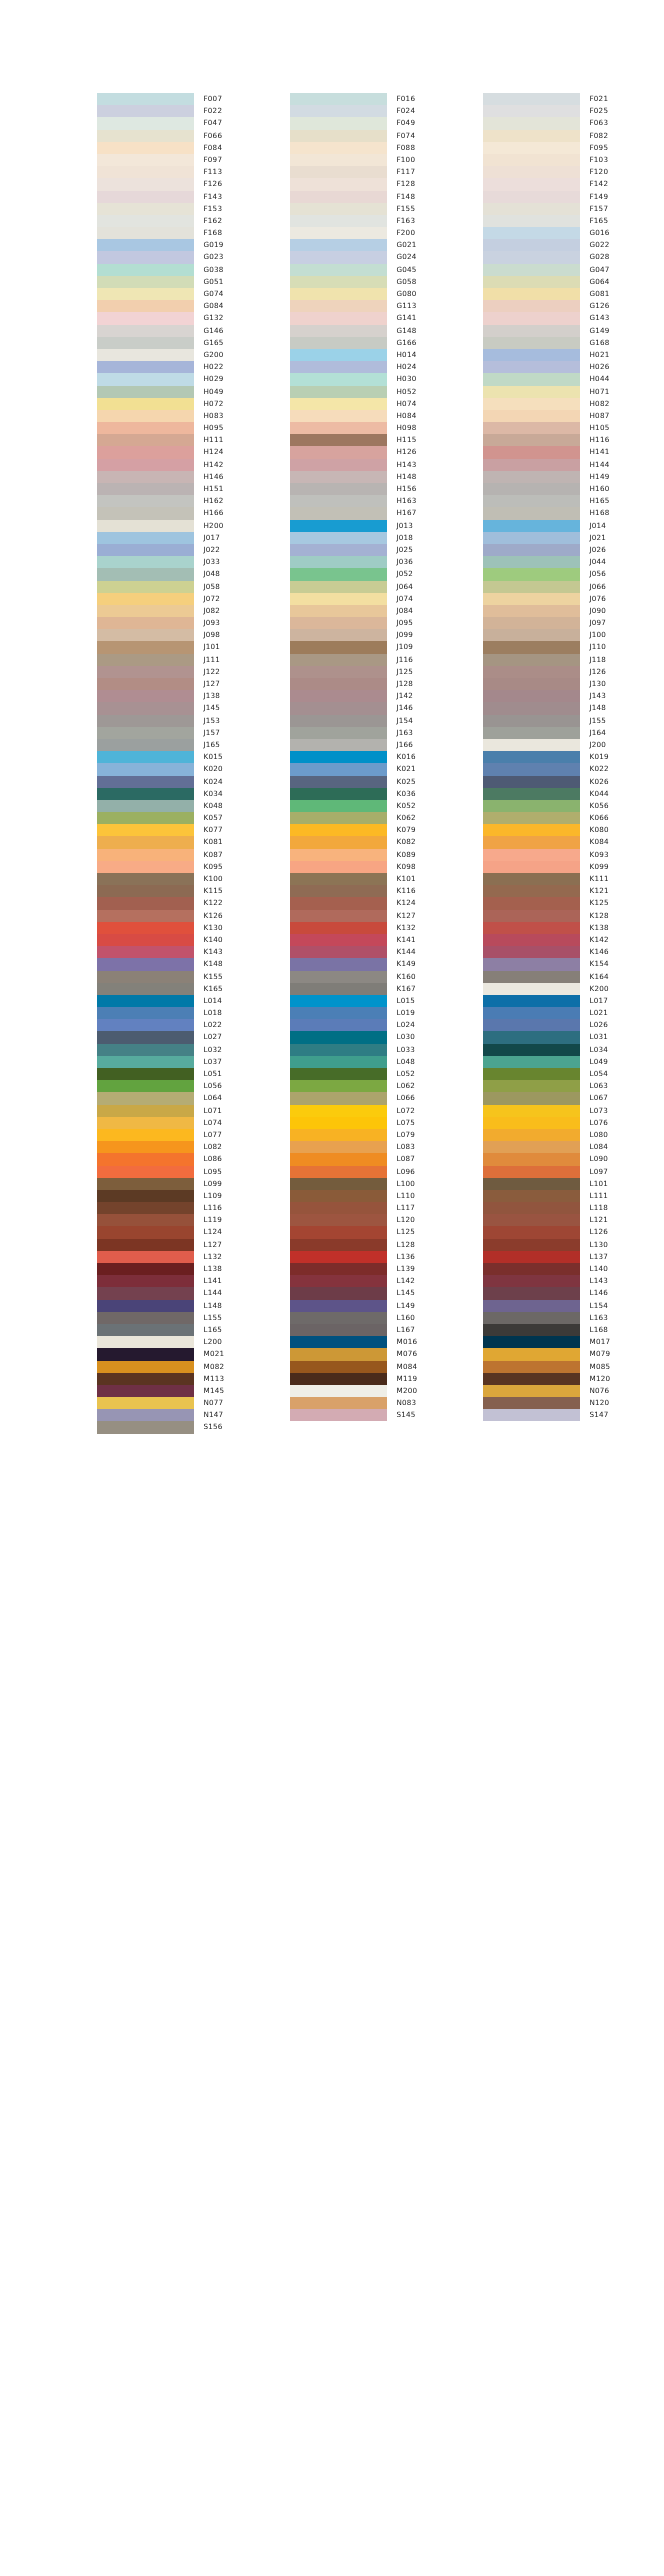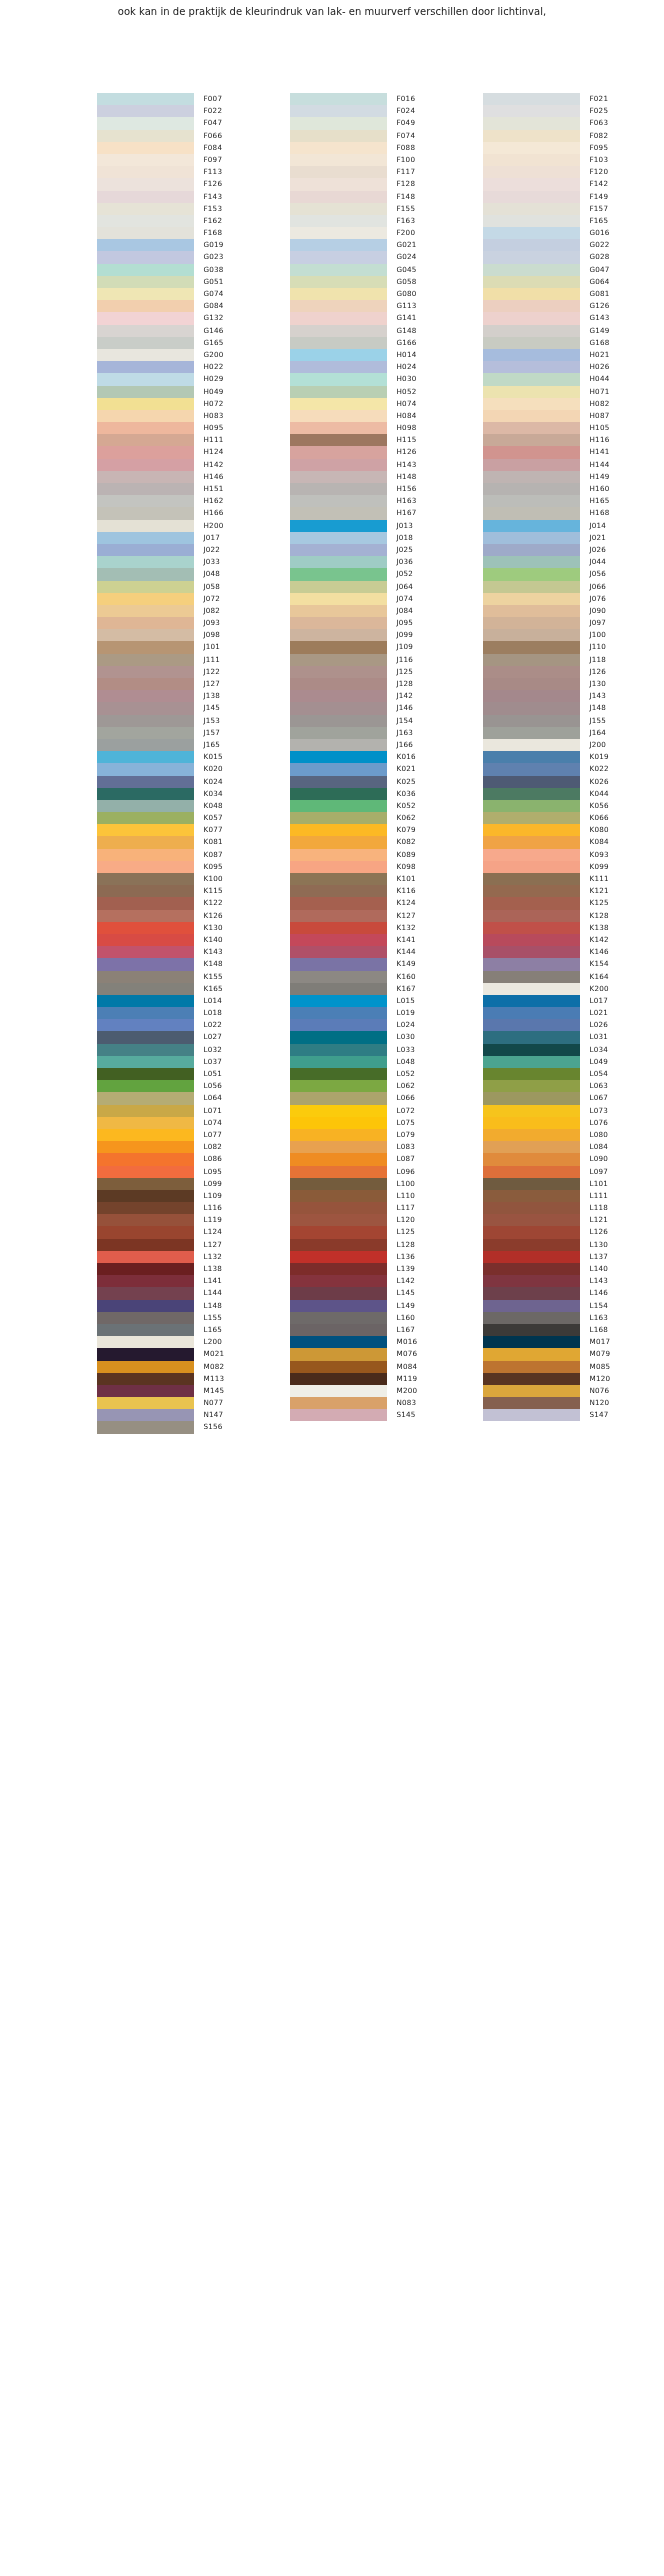--- a/index.html
+++ b/index.html
@@ -64,21 +64,20 @@
     white-space: nowrap;
     letter-spacing: 0.2px;
   }
 </style>
 </head>
 <body>
 
 <div id="page">
 
   <div id="heading">
-    <div class="hline">ook kan in de praktijk de kleurindruk van lak- en muurverf verschillen door lichtinval,</div>
   </div>
 
   <div id="columns">
       <div class="col c1">
         <div class="swatch-row">
           <div class="chip" style="background: rgb(195, 221, 224);"></div>
           <div class="code">F007</div>
         </div>
         <div class="swatch-row">
           <div class="chip" style="background: rgb(204, 208, 223);"></div>

